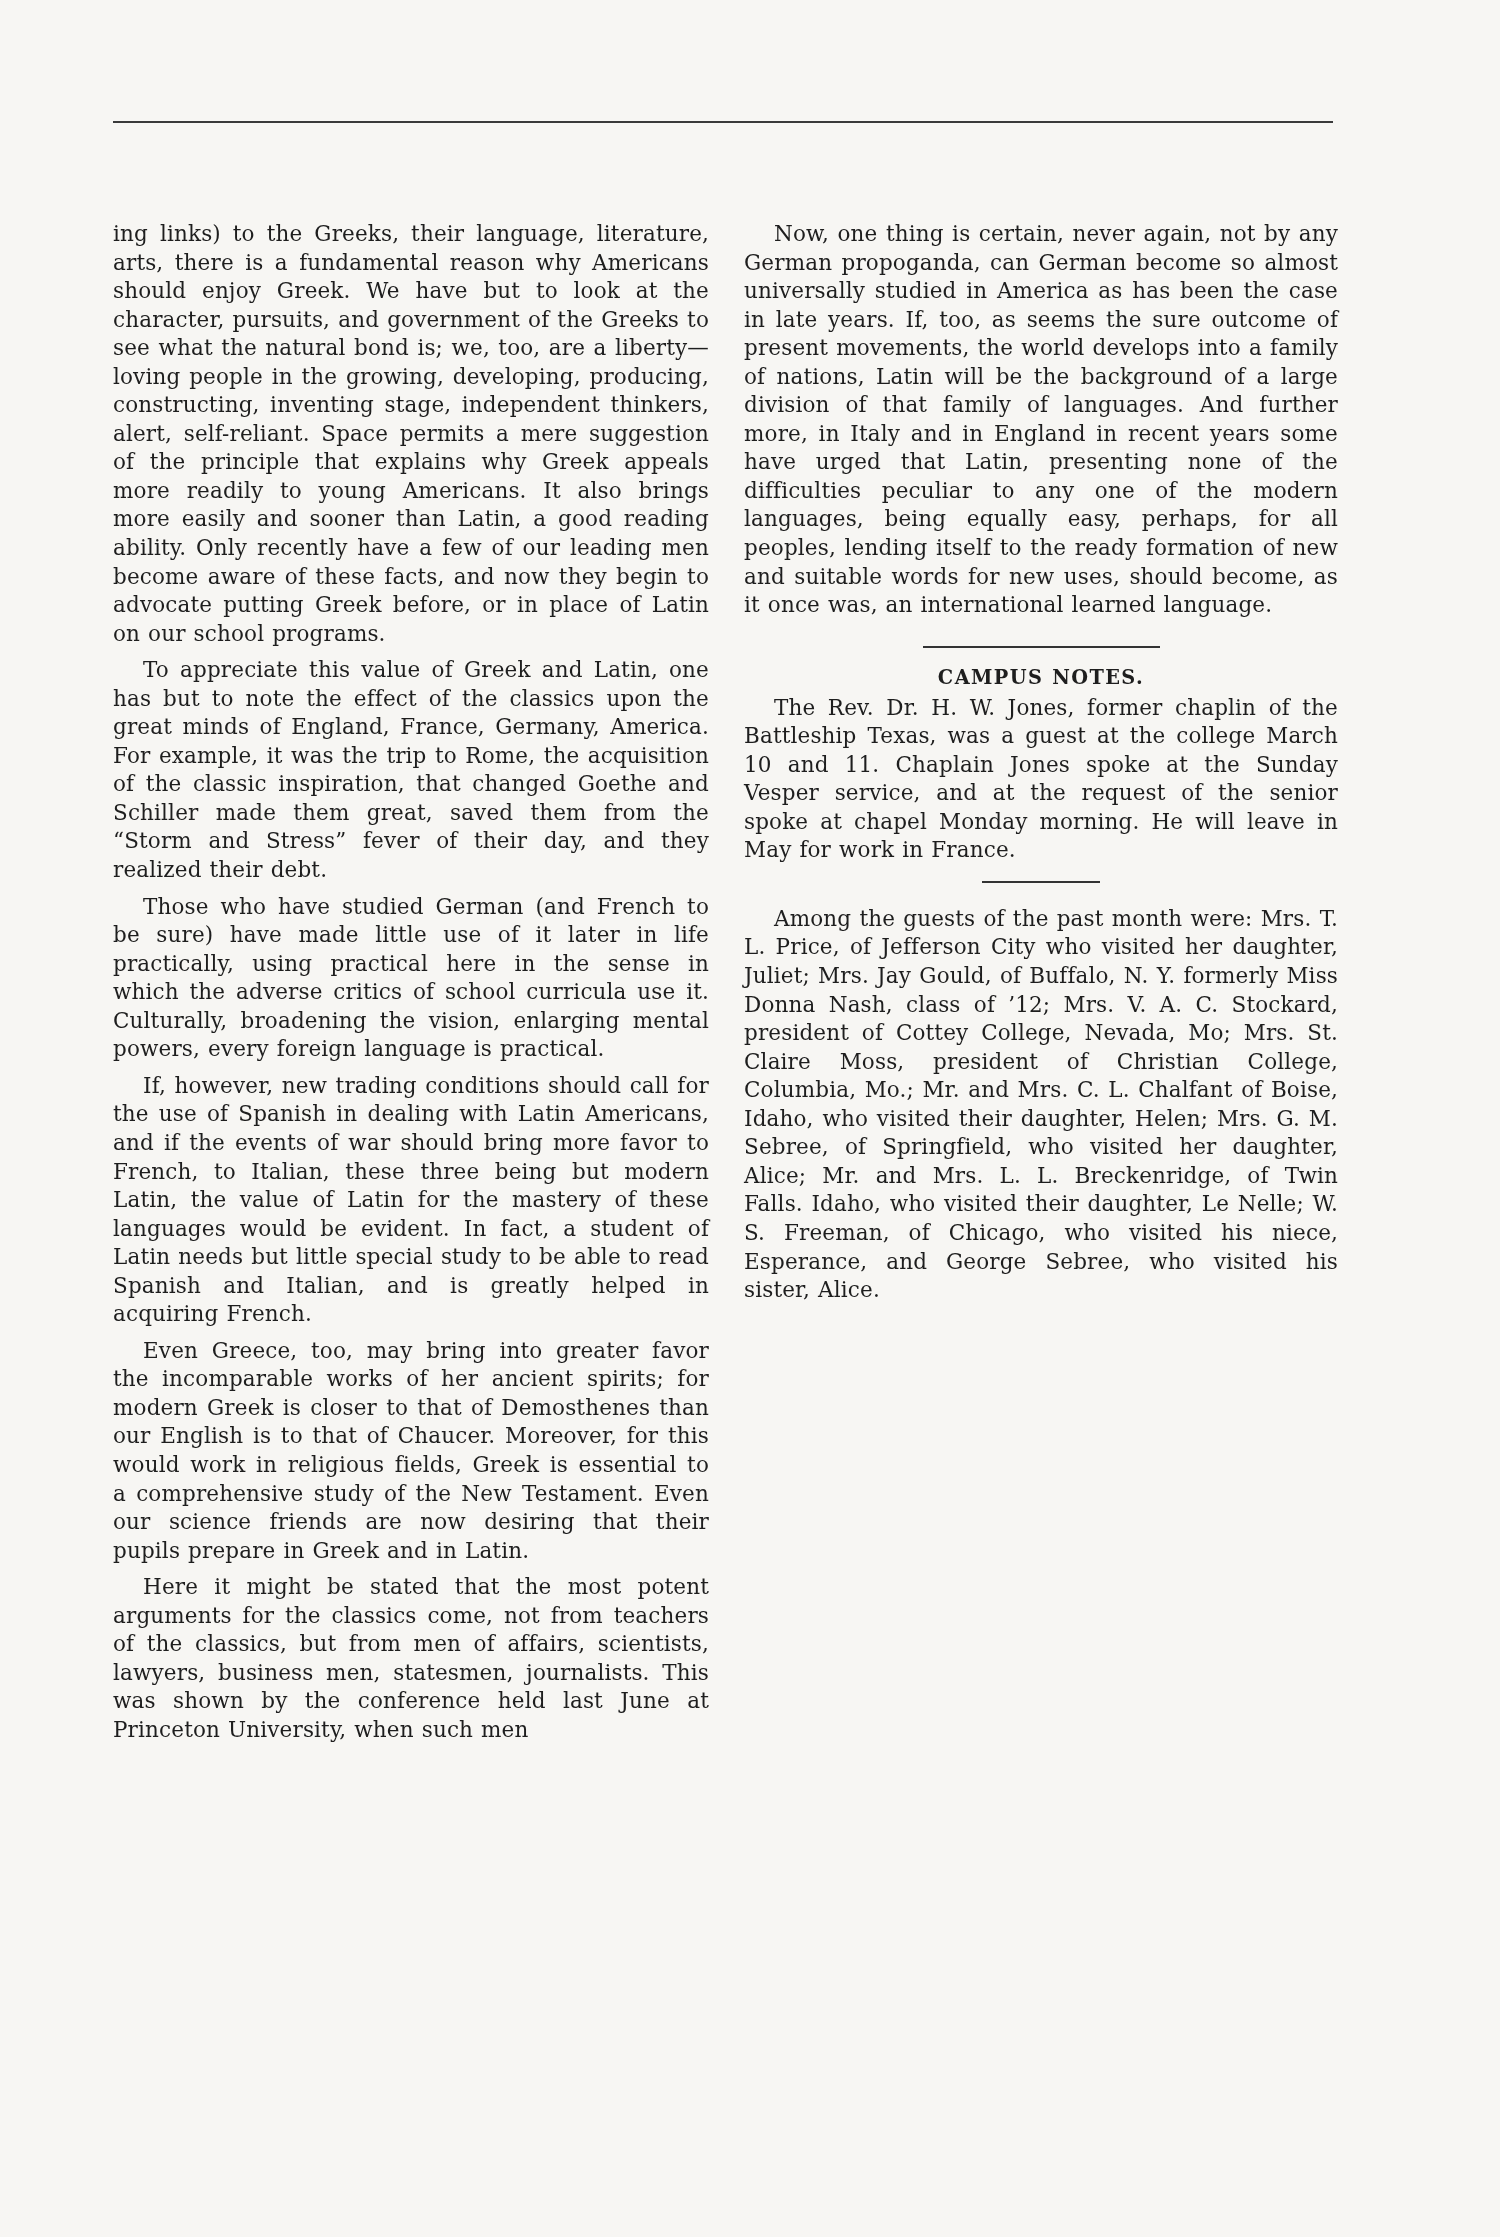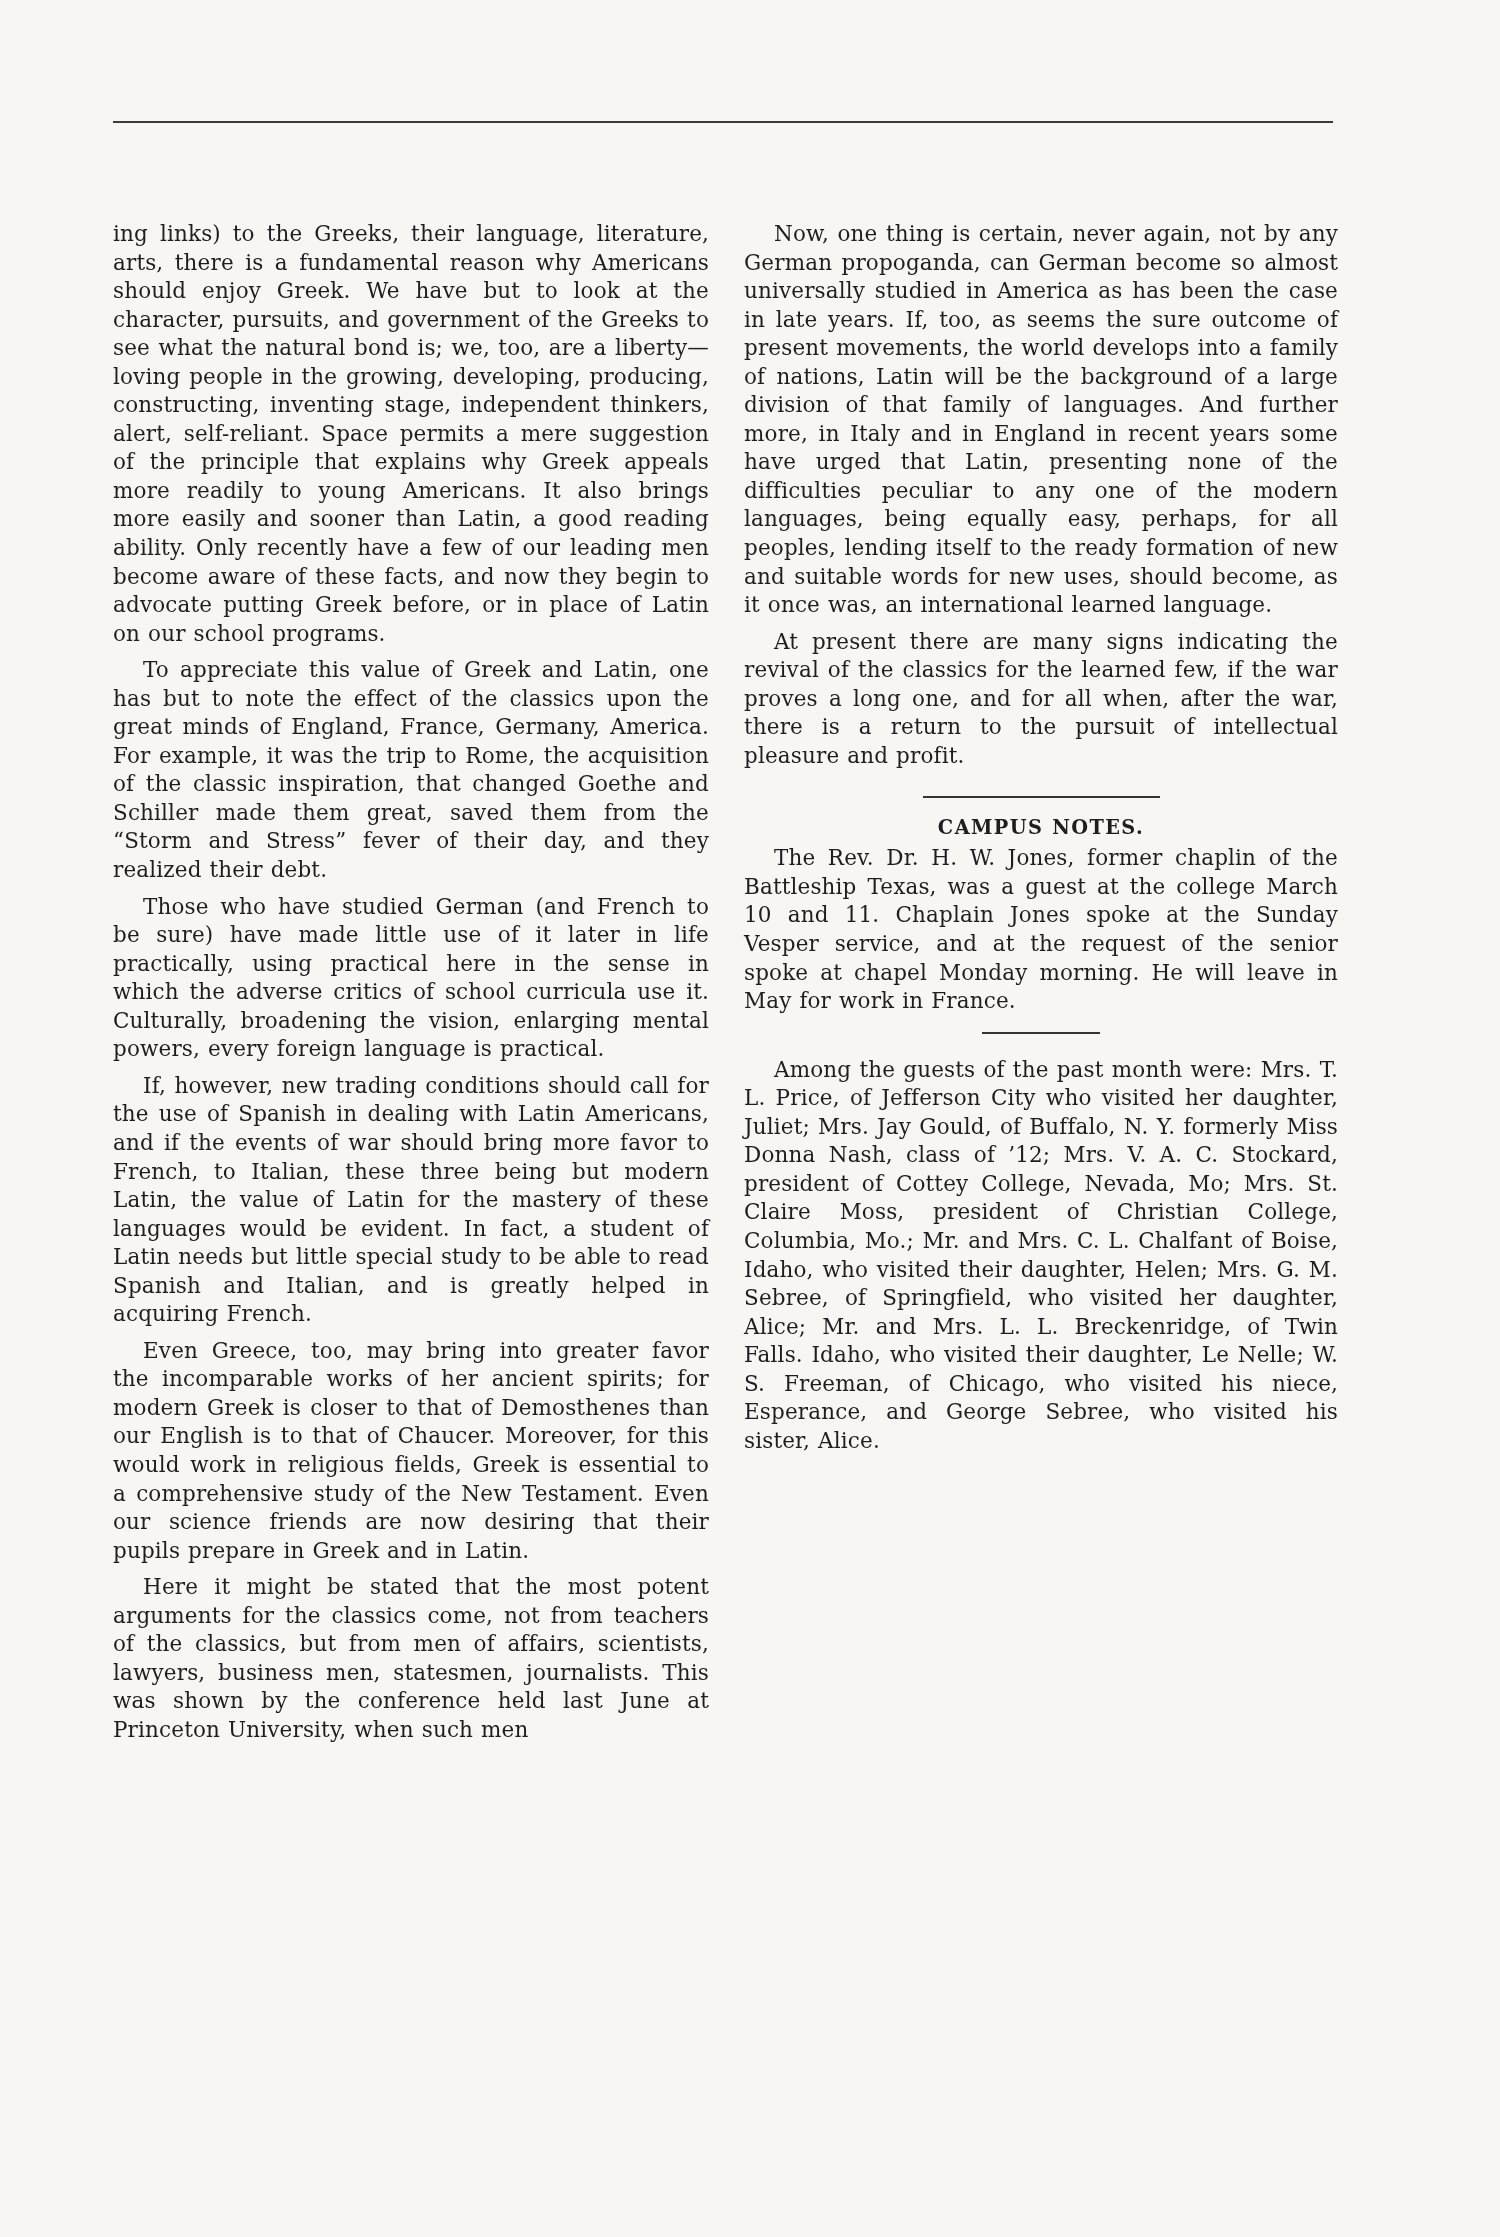--- a/index.html
+++ b/index.html
@@ -86,21 +86,20 @@
   <p class="para cont">ing links) to the Greeks, their language, literature, arts, there is a fundamental reason why Americans should enjoy Greek. We have but to look at the character, pursuits, and government of the Greeks to see what the natural bond is; we, too, are a liberty—loving people in the growing, developing, producing, constructing, inventing stage, independent thinkers, alert, self-reliant. Space permits a mere suggestion of the principle that explains why Greek appeals more readily to young Americans. It also brings more easily and sooner than Latin, a good reading ability. Only recently have a few of our leading men become aware of these facts, and now they begin to advocate putting Greek before, or in place of Latin on our school programs.</p>
   <p class="para">To appreciate this value of Greek and Latin, one has but to note the effect of the classics upon the great minds of England, France, Germany, America. For example, it was the trip to Rome, the acquisition of the classic inspiration, that changed Goethe and Schiller made them great, saved them from the “Storm and Stress” fever of their day, and they realized their debt.</p>
   <p class="para">Those who have studied German (and French to be sure) have made little use of it later in life practically, using practical here in the sense in which the adverse critics of school curricula use it. Culturally, broadening the vision, enlarging mental powers, every foreign language is practical.</p>
   <p class="para">If, however, new trading conditions should call for the use of Spanish in dealing with Latin Americans, and if the events of war should bring more favor to French, to Italian, these three being but modern Latin, the value of Latin for the mastery of these languages would be evident. In fact, a student of Latin needs but little special study to be able to read Spanish and Italian, and is greatly helped in acquiring French.</p>
   <p class="para">Even Greece, too, may bring into greater favor the incomparable works of her ancient spirits; for modern Greek is closer to that of Demosthenes than our English is to that of Chaucer. Moreover, for this would work in religious fields, Greek is essential to a comprehensive study of the New Testament. Even our science friends are now desiring that their pupils prepare in Greek and in Latin.</p>
   <p class="para">Here it might be stated that the most potent arguments for the classics come, not from teachers of the classics, but from men of affairs, scientists, lawyers, business men, statesmen, journalists. This was shown by the conference held last June at Princeton University, when such men</p>
 </div>
 
 <div class="column col-right">
   <p class="para">Now, one thing is certain, never again, not by any German propoganda, can German become so almost universally studied in America as has been the case in late years. If, too, as seems the sure outcome of present movements, the world develops into a family of nations, Latin will be the background of a large division of that family of languages. And further more, in Italy and in England in recent years some have urged that Latin, presenting none of the difficulties peculiar to any one of the modern languages, being equally easy, perhaps, for all peoples, lending itself to the ready formation of new and suitable words for new uses, should become, as it once was, an international learned language.</p>
-  <p class="para">At present there are many signs indicating the revival of the classics for the learned few, if the war proves a long one, and for all when, after the war, there is a return to the pursuit of intellectual pleasure and profit.</p>
 
   <div class="rule rule-long"></div>
 
   <div>
     <h2 class="section-heading">CAMPUS NOTES.</h2>
     <p class="para">The Rev. Dr. H. W. Jones, former chaplin of the Battleship Texas, was a guest at the college March 10 and 11. Chaplain Jones spoke at the Sunday Vesper service, and at the request of the senior spoke at chapel Monday morning. He will leave in May for work in France.</p>
 
     <div class="rule rule-short"></div>
 
     <p class="para">Among the guests of the past month were: Mrs. T. L. Price, of Jefferson City who visited her daughter, Juliet; Mrs. Jay Gould, of Buffalo, N. Y. formerly Miss Donna Nash, class of ’12; Mrs. V. A. C. Stockard, president of Cottey College, Nevada, Mo; Mrs. St. Claire Moss, president of Christian College, Columbia, Mo.; Mr. and Mrs. C. L. Chalfant of Boise, Idaho, who visited their daughter, Helen; Mrs. G. M. Sebree, of Springfield, who visited her daughter, Alice; Mr. and Mrs. L. L. Breckenridge, of Twin Falls. Idaho, who visited their daughter, Le Nelle; W. S. Freeman, of Chicago, who visited his niece, Esperance, and George Sebree, who visited his sister, Alice.</p>

